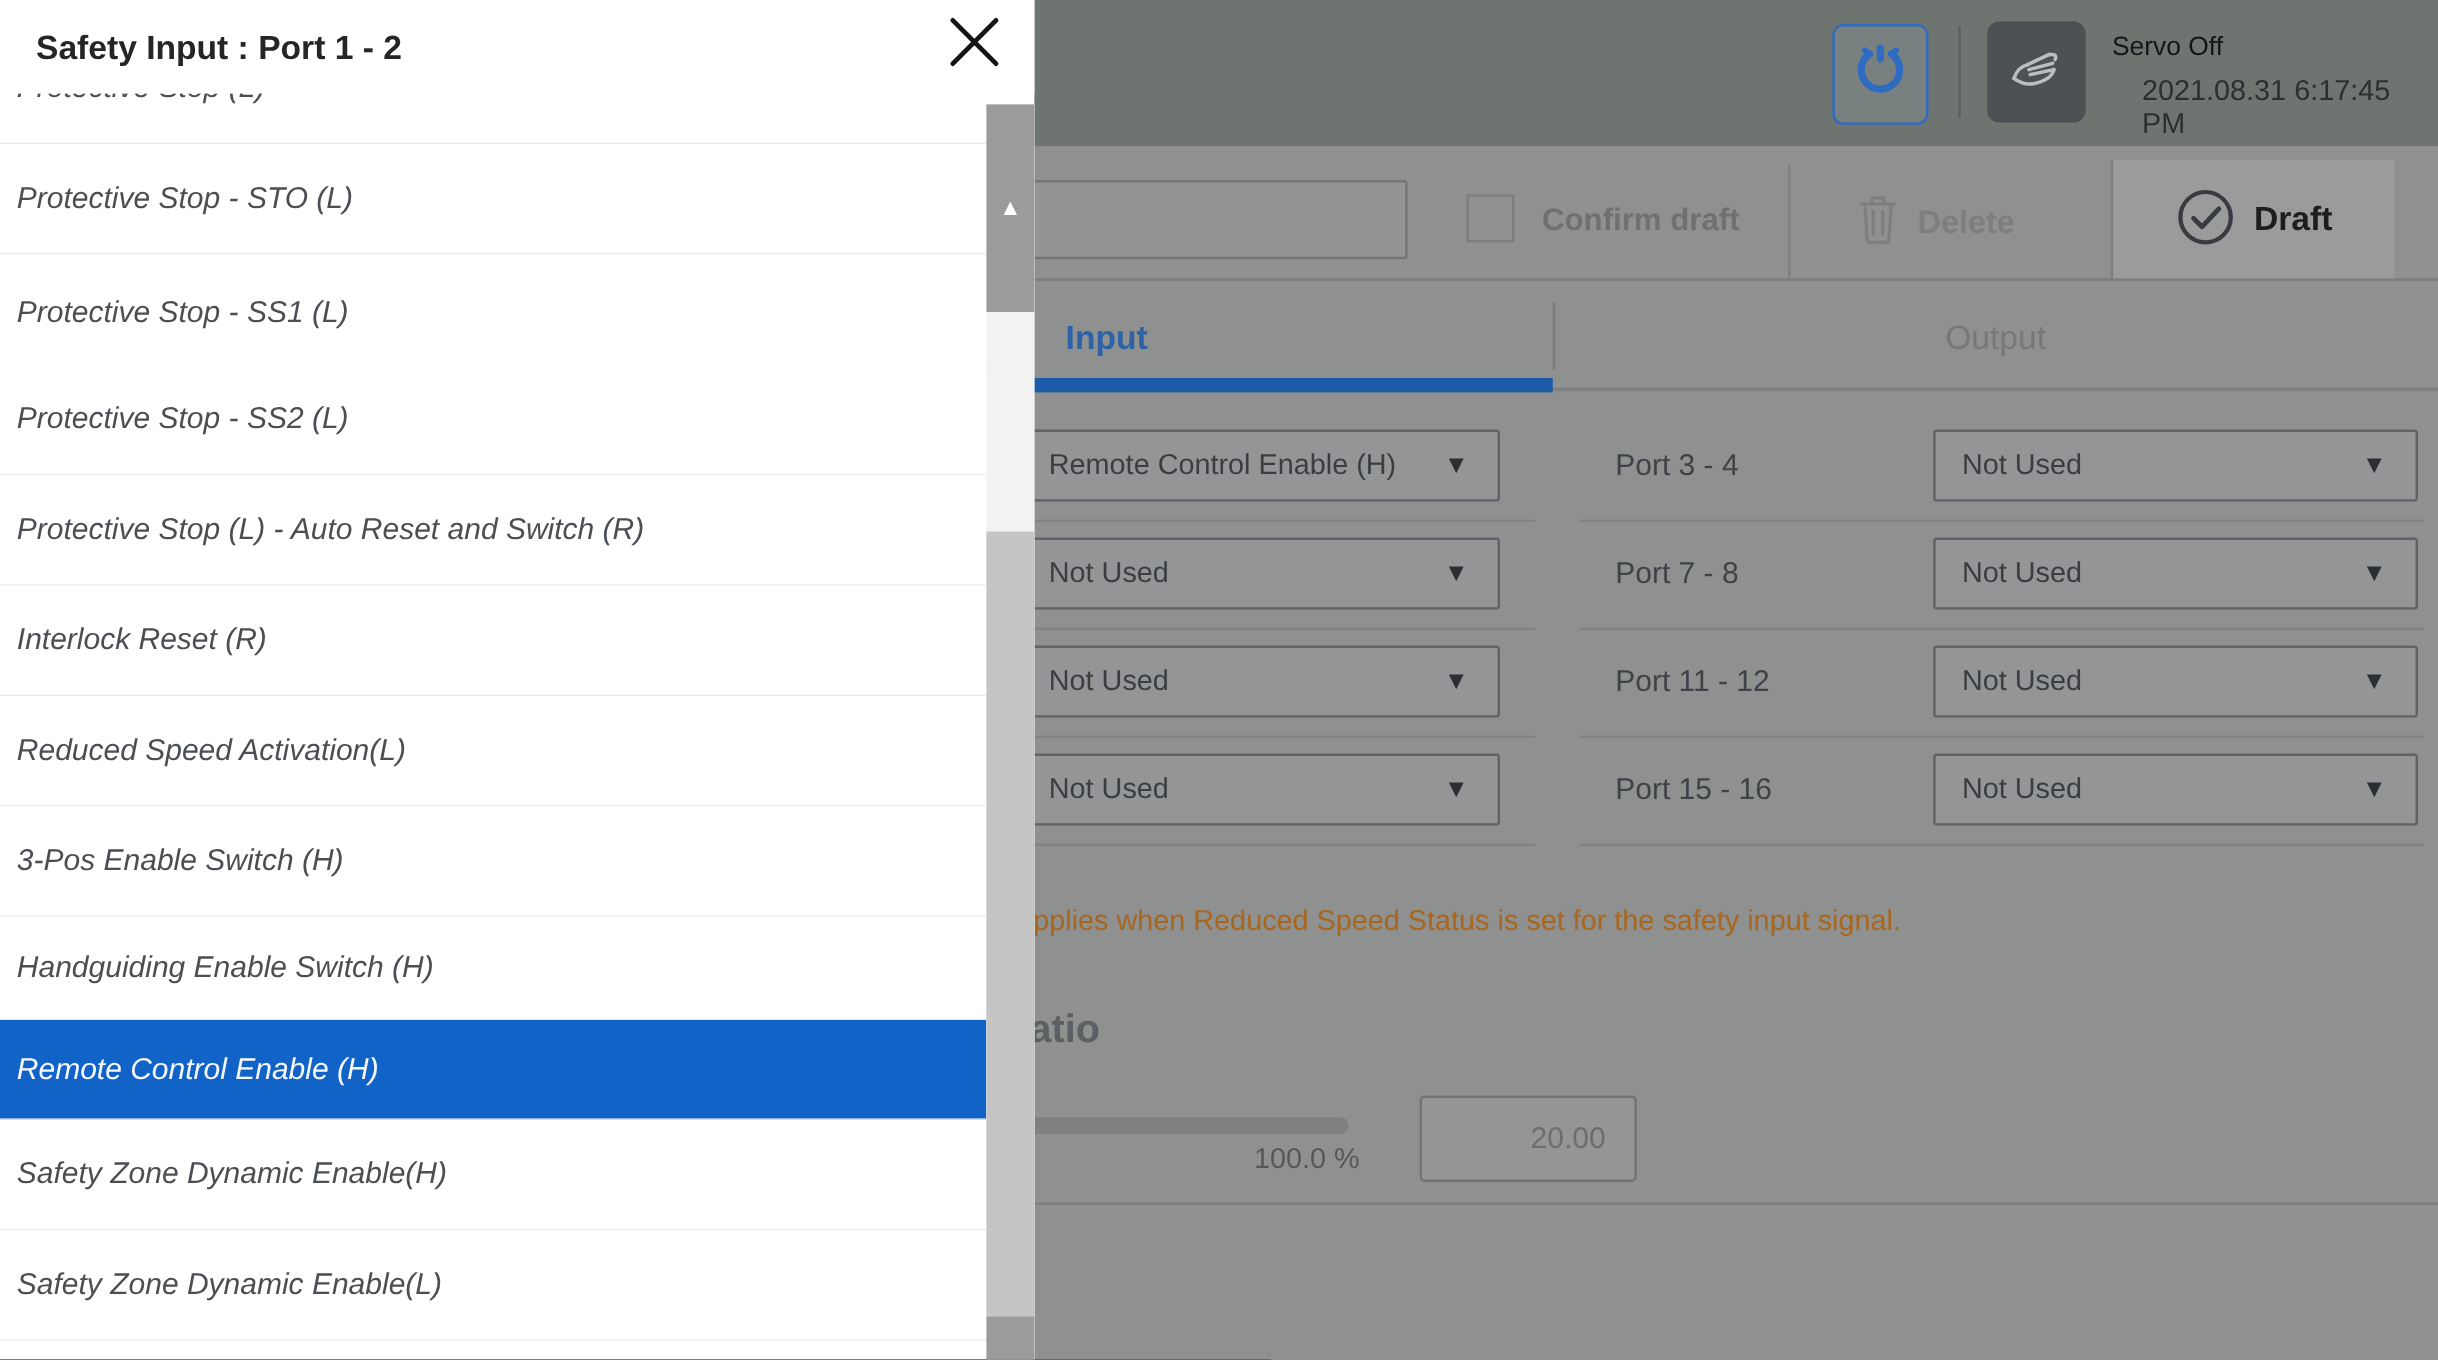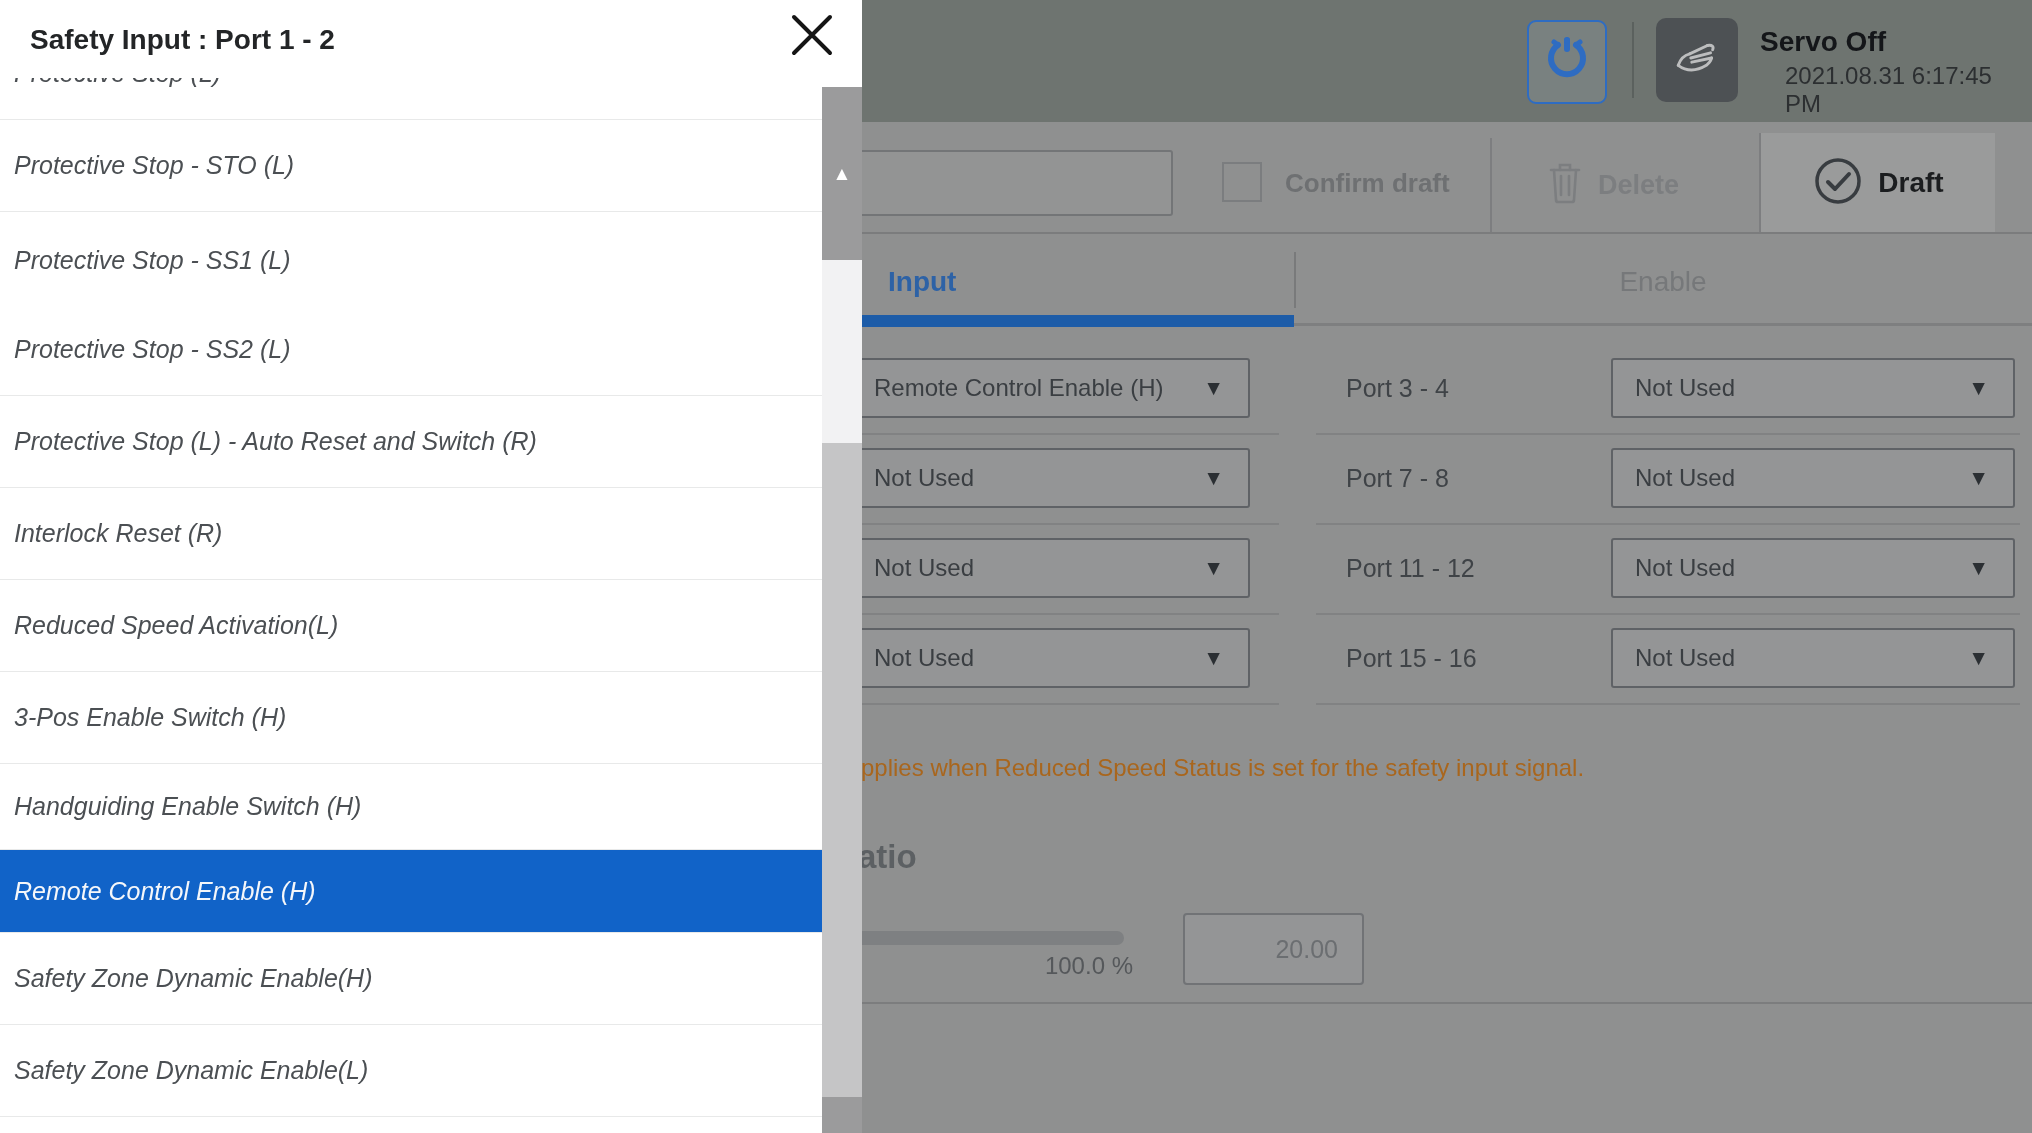--- a/index.html
+++ b/index.html
@@ -9,21 +9,21 @@
 
   
   .band{left:0;top:0;width:2032px;height:122px;background:#6e7470;}
   .content-bg{left:0;top:122px;width:2032px;height:1011px;background:#8f9090;}
 
   .gripper-btn{left:1527px;top:20px;width:76px;height:80px;border:2px solid #2e6cc2;
                border-radius:9px;background:#798180;display:flex;align-items:center;justify-content:center;}
   .hdr-vdiv{left:1632px;top:22px;width:2px;height:76px;background:#5b615e;}
   .hand-btn{left:1656px;top:18px;width:82px;height:84px;border-radius:10px;background:#4d5154;
             display:flex;align-items:center;justify-content:center;}
-  .servo{left:1760px;top:26px;font-size:28px;font-weight:bold;color:#141619;}
+  .servo{left:1760px;top:26px;font-size:22px;font-weight:normal;color:#141619;}
   .tstamp{left:1760px;top:62px;font-size:24px;color:#2c2f31;margin-left:25px;}
 
   .name-input{left:700px;top:150px;width:473px;height:66px;border:2px solid #737577;
               border-radius:3px;background:#939494;box-sizing:border-box;}
   .chk{left:1222px;top:162px;width:40px;height:40px;border:2px solid #7b7d7f;box-sizing:border-box;}
   .chk-label{left:1285px;top:168px;font-size:26px;font-weight:bold;color:#6e7072;}
   .tb-vdiv1{left:1490px;top:138px;width:2px;height:94px;background:#7d7e80;}
   .delete-btn{left:1548px;top:138px;width:200px;height:94px;display:flex;align-items:center;gap:16px;}
   .delete-label{font-size:27px;font-weight:bold;color:#7c7e80;}
   .tb-vdiv2{left:1759px;top:133px;width:2px;height:100px;background:#7d7e80;}
@@ -135,21 +135,21 @@
         <circle cx="26" cy="26" r="21" stroke="#383c40" stroke-width="3.5"></circle>
         <path d="M16 27 L23 34 L37 19" stroke="#383c40" stroke-width="4" fill="none" stroke-linecap="round" stroke-linejoin="round"></path>
       </svg>
     </span>
     <span class="draft-label">Draft</span>
   </div>
   <div class="abs tb-hline"></div>
 
   <div class="abs tab-input">Input</div>
   <div class="abs tab-vdiv"></div>
-  <div class="abs tab-output">Enable</div>
+  <div class="abs tab-output">Output</div>
   <div class="abs tab-underline-blue"></div>
   <div class="abs tab-underline-gray"></div>
 
   <div>
       <div>
     <div class="abs dd dd-left" style="top: 358px;">
       <span class="dd-text">Remote Control Enable (H)</span>
       <span class="dd-caret">▼</span>
     </div>
     <div class="abs port-label" style="top: 358px;">Port 3 - 4</div>

